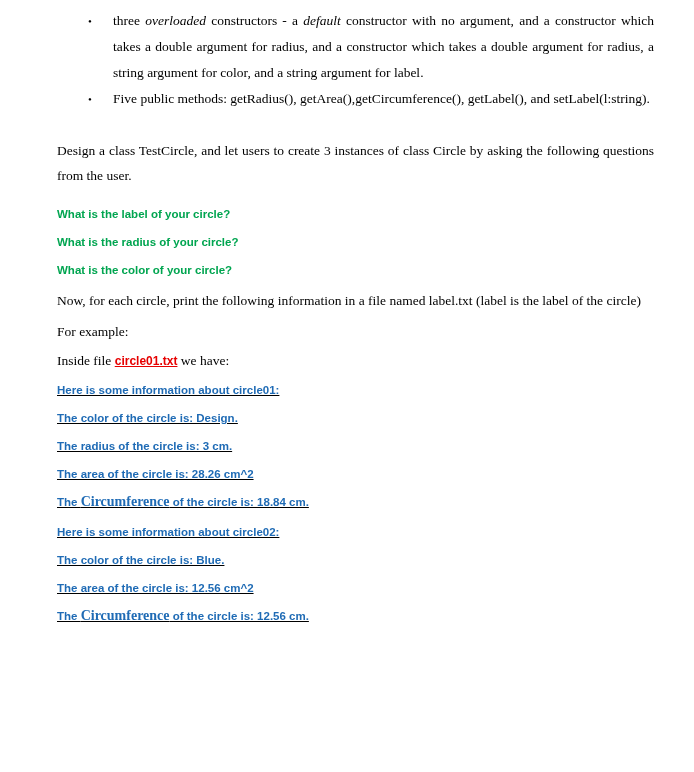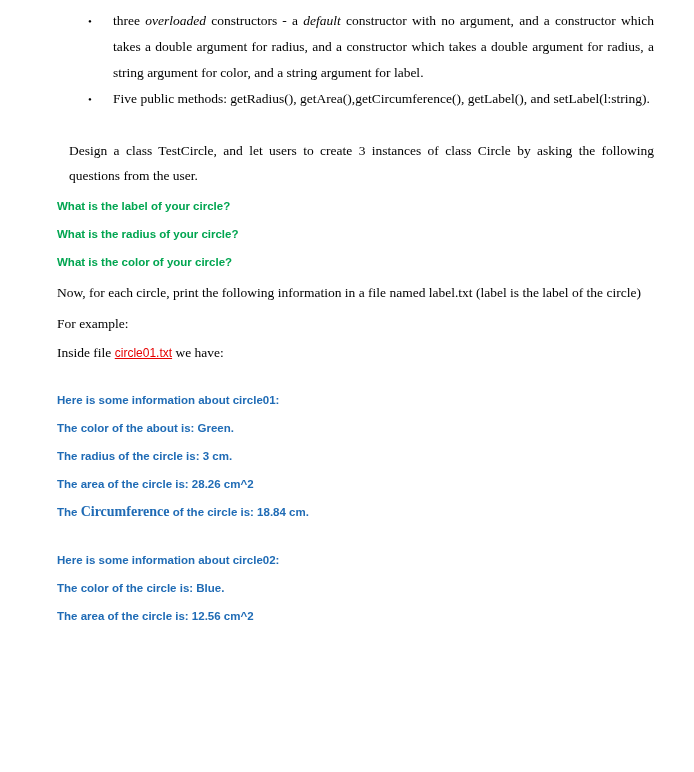--- a/index.html
+++ b/index.html
@@ -37,58 +37,58 @@
   }
   .italic { font-style: italic; }
 
   
   .para {
     margin: 0;
     font-size: 13.5px;
     line-height: 25px;
     text-align: justify;
   }
-  .para-design { margin-top: 26px; margin-left: 12px; }
+  .para-design { margin-top: 26px; }
   .para-now { margin-top: 4px; }
   .para-example { margin-top: 6px; }
 
   
   .question-line,
   .info-line {
     margin: 0;
     font-family: "Liberation Sans", sans-serif;
     font-weight: bold;
     font-size: 11.5px;
     line-height: 28px;
   }
-  .questions { margin-top: 4px; }
+  .questions { margin-top: 12px; }
   .question-line { color: var(--question-green, #00a550); }
   .info-line { color: var(--info-blue, #1f6bb5); }
   .serif-word {
     font-family: "Liberation Serif", serif;
     font-size: 14px;
   }
 
   
   .file-intro {
     margin: 0;
     font-size: 13.5px;
     line-height: 25px;
   }
   .file-intro-1 { margin-top: 4px; }
   .file-intro-2 { margin-top: 28px; }
   .filename-link {
     font-family: "Liberation Sans", sans-serif;
     font-size: 12px;
-    font-weight: normal;
+    font-weight: bold;
     color: var(--link-red, #e60000);
     text-decoration: underline;
     cursor: pointer;
   }
-  .info-block { margin-top: 20px; }
+  .info-block { margin-top: 2px; text-decoration: underline; }
 </style>
 </head>
 <body>
 
 <div class="page">
 
   <ul class="spec-list">
     <li>
       <span class="bullet">•</span><span><span>three </span><span class="italic">overloaded</span><span> constructors - a </span><span class="italic">default</span><span> constructor with no argument, and a constructor which takes a double argument for radius, and a constructor which takes a double argument for radius, a string argument for color, and a string argument for label.</span></span>
     </li>
@@ -106,26 +106,27 @@
   </div>
 
   <p class="para para-now">Now, for each circle, print the following information in a file named label.txt (label is the label of the circle)</p>
 
   <p class="para para-example">For example:</p>
 
   <p class="file-intro file-intro-1"><span>Inside file </span><span class="filename-link">circle01.txt</span><span> we have:</span></p>
 
   <div class="info-block">
     <p class="info-line">Here is some information about circle01:</p>
-    <p class="info-line">The color of the about is: Green.</p>
+    <p class="info-line">The color of the circle is: Design.</p>
     <p class="info-line">The radius of the circle is: 3 cm.</p>
     <p class="info-line">The area of the circle is: 28.26 cm^2</p>
     <p class="info-line"><span>The </span><span class="serif-word">Circumference</span><span> of the circle is: 18.84 cm.</span></p>
   </div>
 
 
   <div class="info-block">
     <p class="info-line">Here is some information about circle02:</p>
     <p class="info-line">The color of the circle is: Blue.</p>
     <p class="info-line">The area of the circle is: 12.56 cm^2</p>
+    <p class="info-line"><span>The </span><span class="serif-word">Circumference</span><span> of the circle is: 12.56 cm.</span></p>
   </div>
 
 </div>
 
 </body></html>

